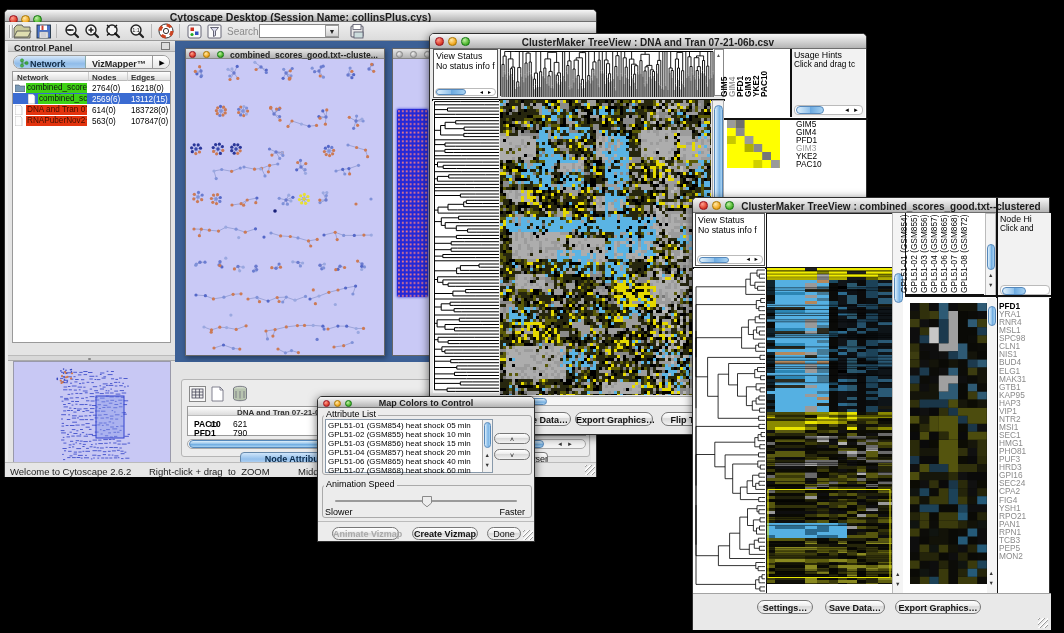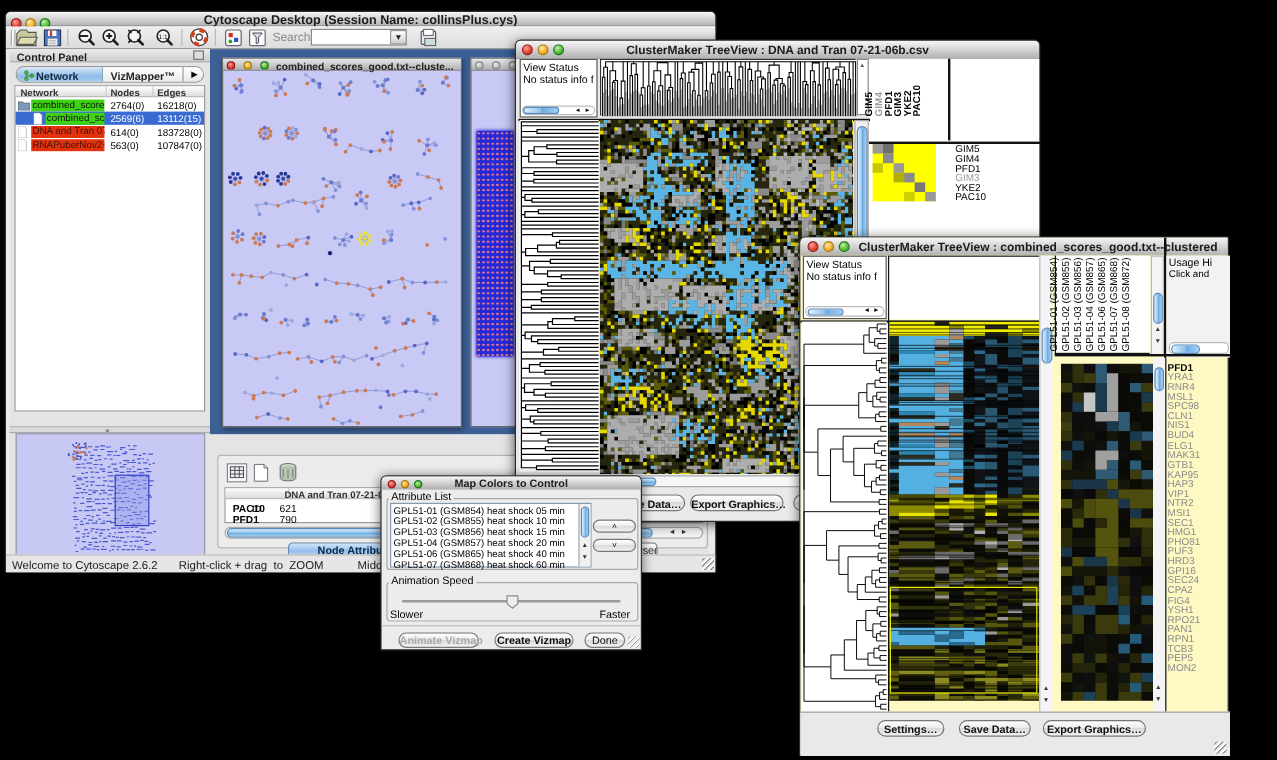--- a/index.html
+++ b/index.html
@@ -628,20 +628,29 @@
 
   <div class="abs" style="left:295px;top:15px;width:65px;height:68px;background:#fff"></div>
   <div class="vtxt" style="left:298px;top:55px;font-weight:bold">GIM5</div>
   <div class="vtxt" style="left:306px;top:55px;color:#999;font-weight:bold">GIM4</div>
   <div class="vtxt" style="left:314px;top:55px;font-weight:bold">PFD1</div>
   <div class="vtxt" style="left:322px;top:55px;font-weight:bold">GIM3</div>
   <div class="vtxt" style="left:330px;top:55px;font-weight:bold">YKE2</div>
   <div class="vtxt" style="left:338px;top:55px;font-weight:bold">PAC10</div>
   <div class="abs" style="left:360px;top:15px;width:2px;height:68px;background:#111"></div>
 
+  <div class="abs" style="left:362px;top:15px;width:73px;height:68px;background:#f2f2f2">
+    <div class="abs" style="left:2px;top:1px;font-size:8.8px">Usage Hints</div>
+    <div class="abs" style="left:2px;top:11px;font-size:8.2px;white-space:nowrap">Click and drag tc</div>
+    <div class="abs" style="left:2px;top:56px;width:69px;height:10px;background:#fff;border:1px solid #bbb;border-radius:4px">
+      <div class="thv" style="left:1px;top:0px;width:28px;height:8px"></div>
+      <span class="abs" style="right:12px;top:1px;font-size:6px">◄</span>
+      <span class="abs" style="right:3px;top:1px;font-size:6px">►</span>
+    </div>
+  </div>
   <div class="abs" style="left:294px;top:84px;width:144px;height:1.5px;background:#111"></div>
 
   <svg class="abs" style="left:297px;top:86px" width="53" height="48">
     <rect width="53" height="48" fill="#ffff00"></rect>
     <rect x="0" y="0" width="8.8" height="8" fill="#9a9a9a"></rect>
     <rect x="8.8" y="0" width="8.8" height="8" fill="#6e6e6e"></rect>
     <rect x="8.8" y="8" width="8.8" height="8" fill="#8a8a8a"></rect>
     <rect x="17.6" y="16" width="8.8" height="8" fill="#9a9a9a"></rect>
     <rect x="0" y="16" width="8.8" height="8" fill="#c8c800"></rect>
     <rect x="26.4" y="24" width="8.8" height="8" fill="#8a8a8a"></rect>
@@ -683,21 +692,21 @@
 
   <div class="abs" style="left:70px;top:362px;width:360px;height:10px;background:#f6f6f6;border:1px solid #aaa;border-radius:5px">
     <div class="th" style="left:7px;top:.5px;width:39px;height:7.5px"></div>
   </div>
 
   <div class="btn t9" style="left:83px;top:378px;width:58px;height:14px;font-weight:bold;line-height:14px">Save Data…</div>
   <div class="btn t9" style="left:145px;top:378px;width:78px;height:14px;font-weight:bold;line-height:14px">Export Graphics…</div>
   <div class="btn t9" style="left:231px;top:378px;width:86px;height:14px;font-weight:bold;line-height:14px">Flip Tree Nodes</div>
 </div>
 
-<div class="win" style="left:666px;top:197px;width:358px;height:433px;background:#fef9c3;border-radius:5px 0 0 0">
+<div class="win" style="left:692px;top:197px;width:358px;height:433px;background:#ffffff;border-radius:5px 0 0 0">
   <div class="tbar" style="height:15px;border-radius:4px 0 0 0"></div>
   <div class="lt red" style="left:6px;top:3px;width:8.5px;height:8.5px"></div>
   <div class="lt yel" style="left:19px;top:3px;width:8.5px;height:8.5px"></div>
   <div class="lt grn" style="left:32px;top:3px;width:8.5px;height:8.5px"></div>
   <div class="ttl" style="top:3px;font-size:10px;left:40px;right:0;text-align:center">ClusterMaker TreeView : combined_scores_good.txt--clustered</div>
 
   <div class="pane" style="left:2px;top:15px;width:70px;height:53px;border-color:#555">
     <div class="abs" style="left:2px;top:1px;font-size:8.8px">View Status</div>
     <div class="abs" style="left:2px;top:11px;font-size:8.8px;white-space:nowrap">No status info f</div>
     <div class="abs" style="left:1px;bottom:1px;width:66px;height:9px;background:#fff;border:1px solid #bbb;border-radius:4px">
@@ -793,21 +802,21 @@
   <div class="vtxt" style="left:275px;top:87px">GPL51-08 (GSM872)</div>
 
   <div class="abs" style="left:292px;top:15px;width:11px;height:83px;background:#f4f4f4;border:1px solid #bbb">
     <div class="thv" style="left:.5px;top:30px;width:8px;height:26px"></div>
     <span class="abs" style="left:2px;top:58px;font-size:5.5px;color:#333">▲</span>
     <span class="abs" style="left:2px;top:68px;font-size:5.5px;color:#333">▼</span>
   </div>
   <div class="abs" style="left:303px;top:0px;width:1.5px;height:395px;background:#111"></div>
 
   <div class="abs" style="left:305px;top:15px;width:53px;height:85px;background:#f2f2f2">
-    <div class="abs" style="left:2px;top:1px;font-size:8.8px;white-space:nowrap">Usage Hi</div>
+    <div class="abs" style="left:2px;top:1px;font-size:8.8px;white-space:nowrap">Node Hi</div>
     <div class="abs" style="left:2px;top:11px;font-size:8.2px;white-space:nowrap">Click and</div>
     <div class="abs" style="left:2px;top:72px;width:50px;height:10px;background:#fff;border:1px solid #bbb;border-radius:4px">
       <div class="thv" style="left:1px;top:.5px;width:24px;height:8px"></div>
     </div>
   </div>
   <div class="abs" style="left:212px;top:97px;width:146px;height:1.5px;background:#111"></div>
 
   <div class="abs" style="left:217px;top:105px;width:77px;height:281px;overflow:hidden">
     <svg width="77" height="281" viewBox="0 0 77 281">
         <rect width="77" height="281" fill="#0c0c06"></rect>

